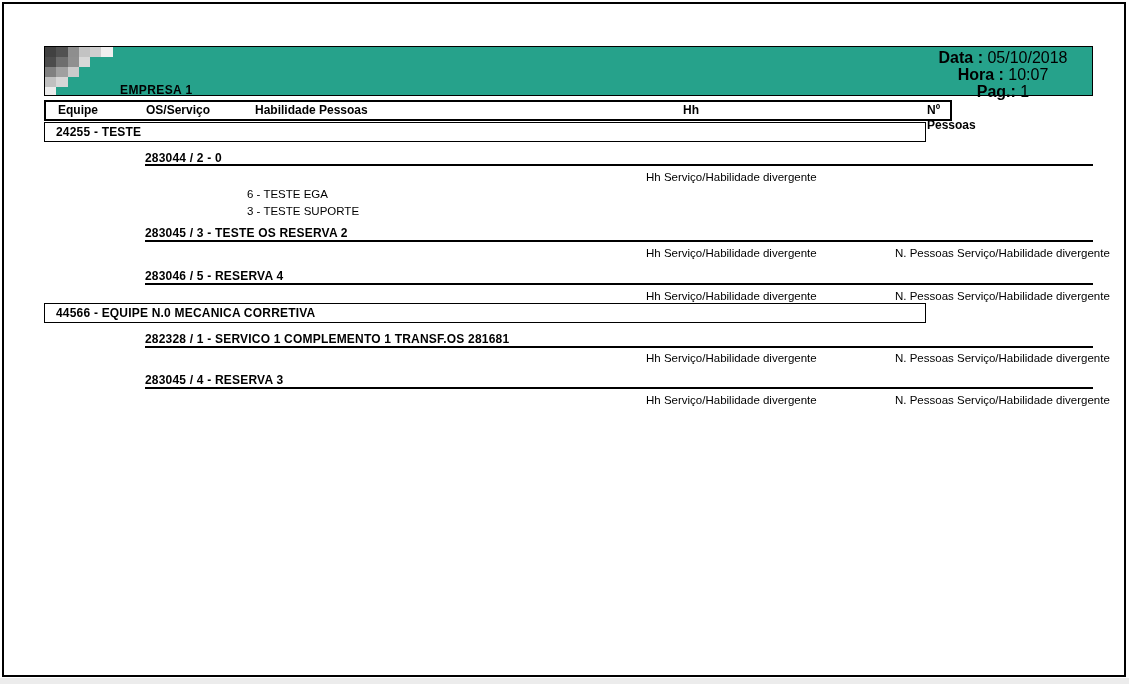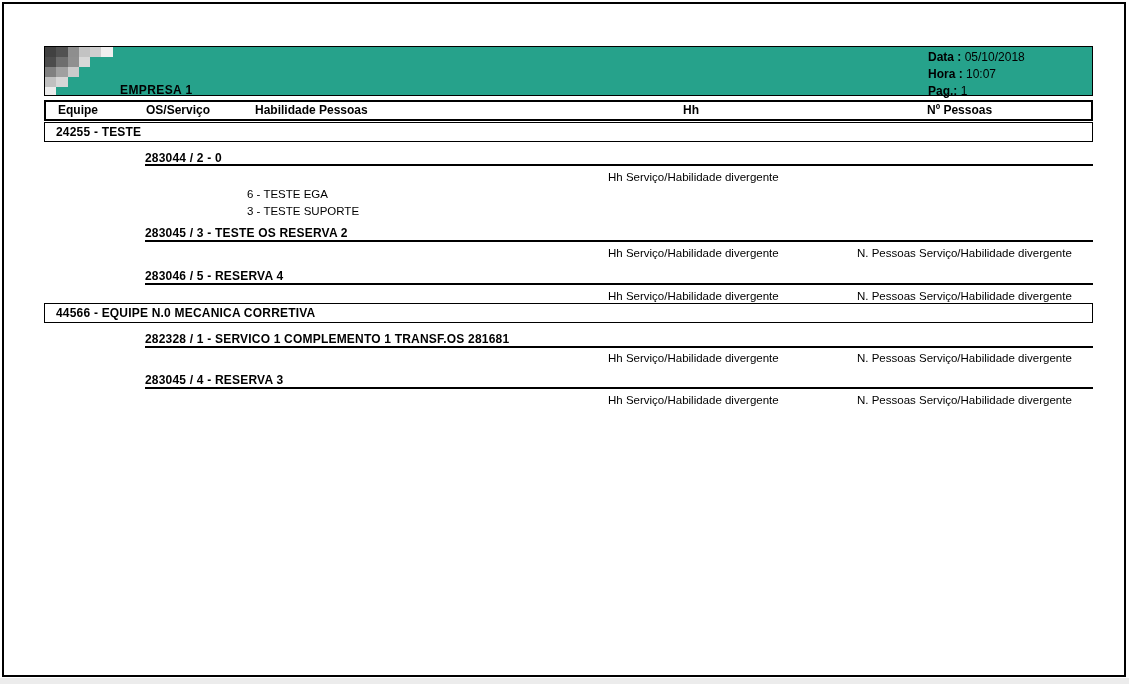--- a/index.html
+++ b/index.html
@@ -44,59 +44,59 @@
     position: absolute; left: 75px; top: 8px;
     font-size: 12px; font-weight: bold; letter-spacing: 0.4px; margin-top: 28px;
   }
   .banner-titles {
     position: absolute; left: 0; right: 0; top: 6px;
     text-align: center;
   }
   .banner-title { font-size: 12px; font-weight: bold; letter-spacing: 0.2px; line-height: 18px; }
   .banner-meta {
     position: absolute; right: 14px; top: 2px;
-    width: 150px; text-align: left;
-    font-size: 12px; line-height: 17px;
+    width: 150px; text-align: center;
+    font-size: 16px; line-height: 17px;
   }
   .banner-meta .lbl { font-weight: bold; }
   
   .colheader {
     position: absolute; left: 40px; top: 96px;
-    width: 1049px; height: 21px;
+    width: 908px; height: 21px;
     border: 2px solid #000;
     box-sizing: border-box;
     background: #fff;
   }
   .colheader span {
     position: absolute; top: 1px;
     font-size: 12px; font-weight: bold; line-height: 15px;
   }
   
   .group-box {
     position: absolute; left: 40px;
-    width: 1049px; height: 20px;
+    width: 882px; height: 20px;
     border: 1px solid #000;
     box-sizing: border-box;
     background: #fff;
   }
   .group-box .gtxt {
     position: absolute; left: 11px; top: 2px;
     font-size: 12px; font-weight: bold; letter-spacing: 0.2px;
   }
   
   .os-line {
     position: absolute; left: 141px;
     font-size: 12px; font-weight: bold; letter-spacing: 0.2px;
     white-space: nowrap;
   }
   .os-rule {
     position: absolute; left: 141px;
     width: 948px; height: 2px; background: #000;
   }
-  .msg { position: absolute; font-size: 11.5px; white-space: nowrap; }
+  .msg { position: absolute; font-size: 11.5px; white-space: nowrap; margin-left: 38px; }
   .msg-hh { left: 604px; }
   .msg-np { left: 853px; text-align: center; }
   .skill { position: absolute; left: 243px; font-size: 11.5px; white-space: nowrap; }
 </style>
 </head>
 <body>
 
 <div class="window">
   <div class="frame">
 

